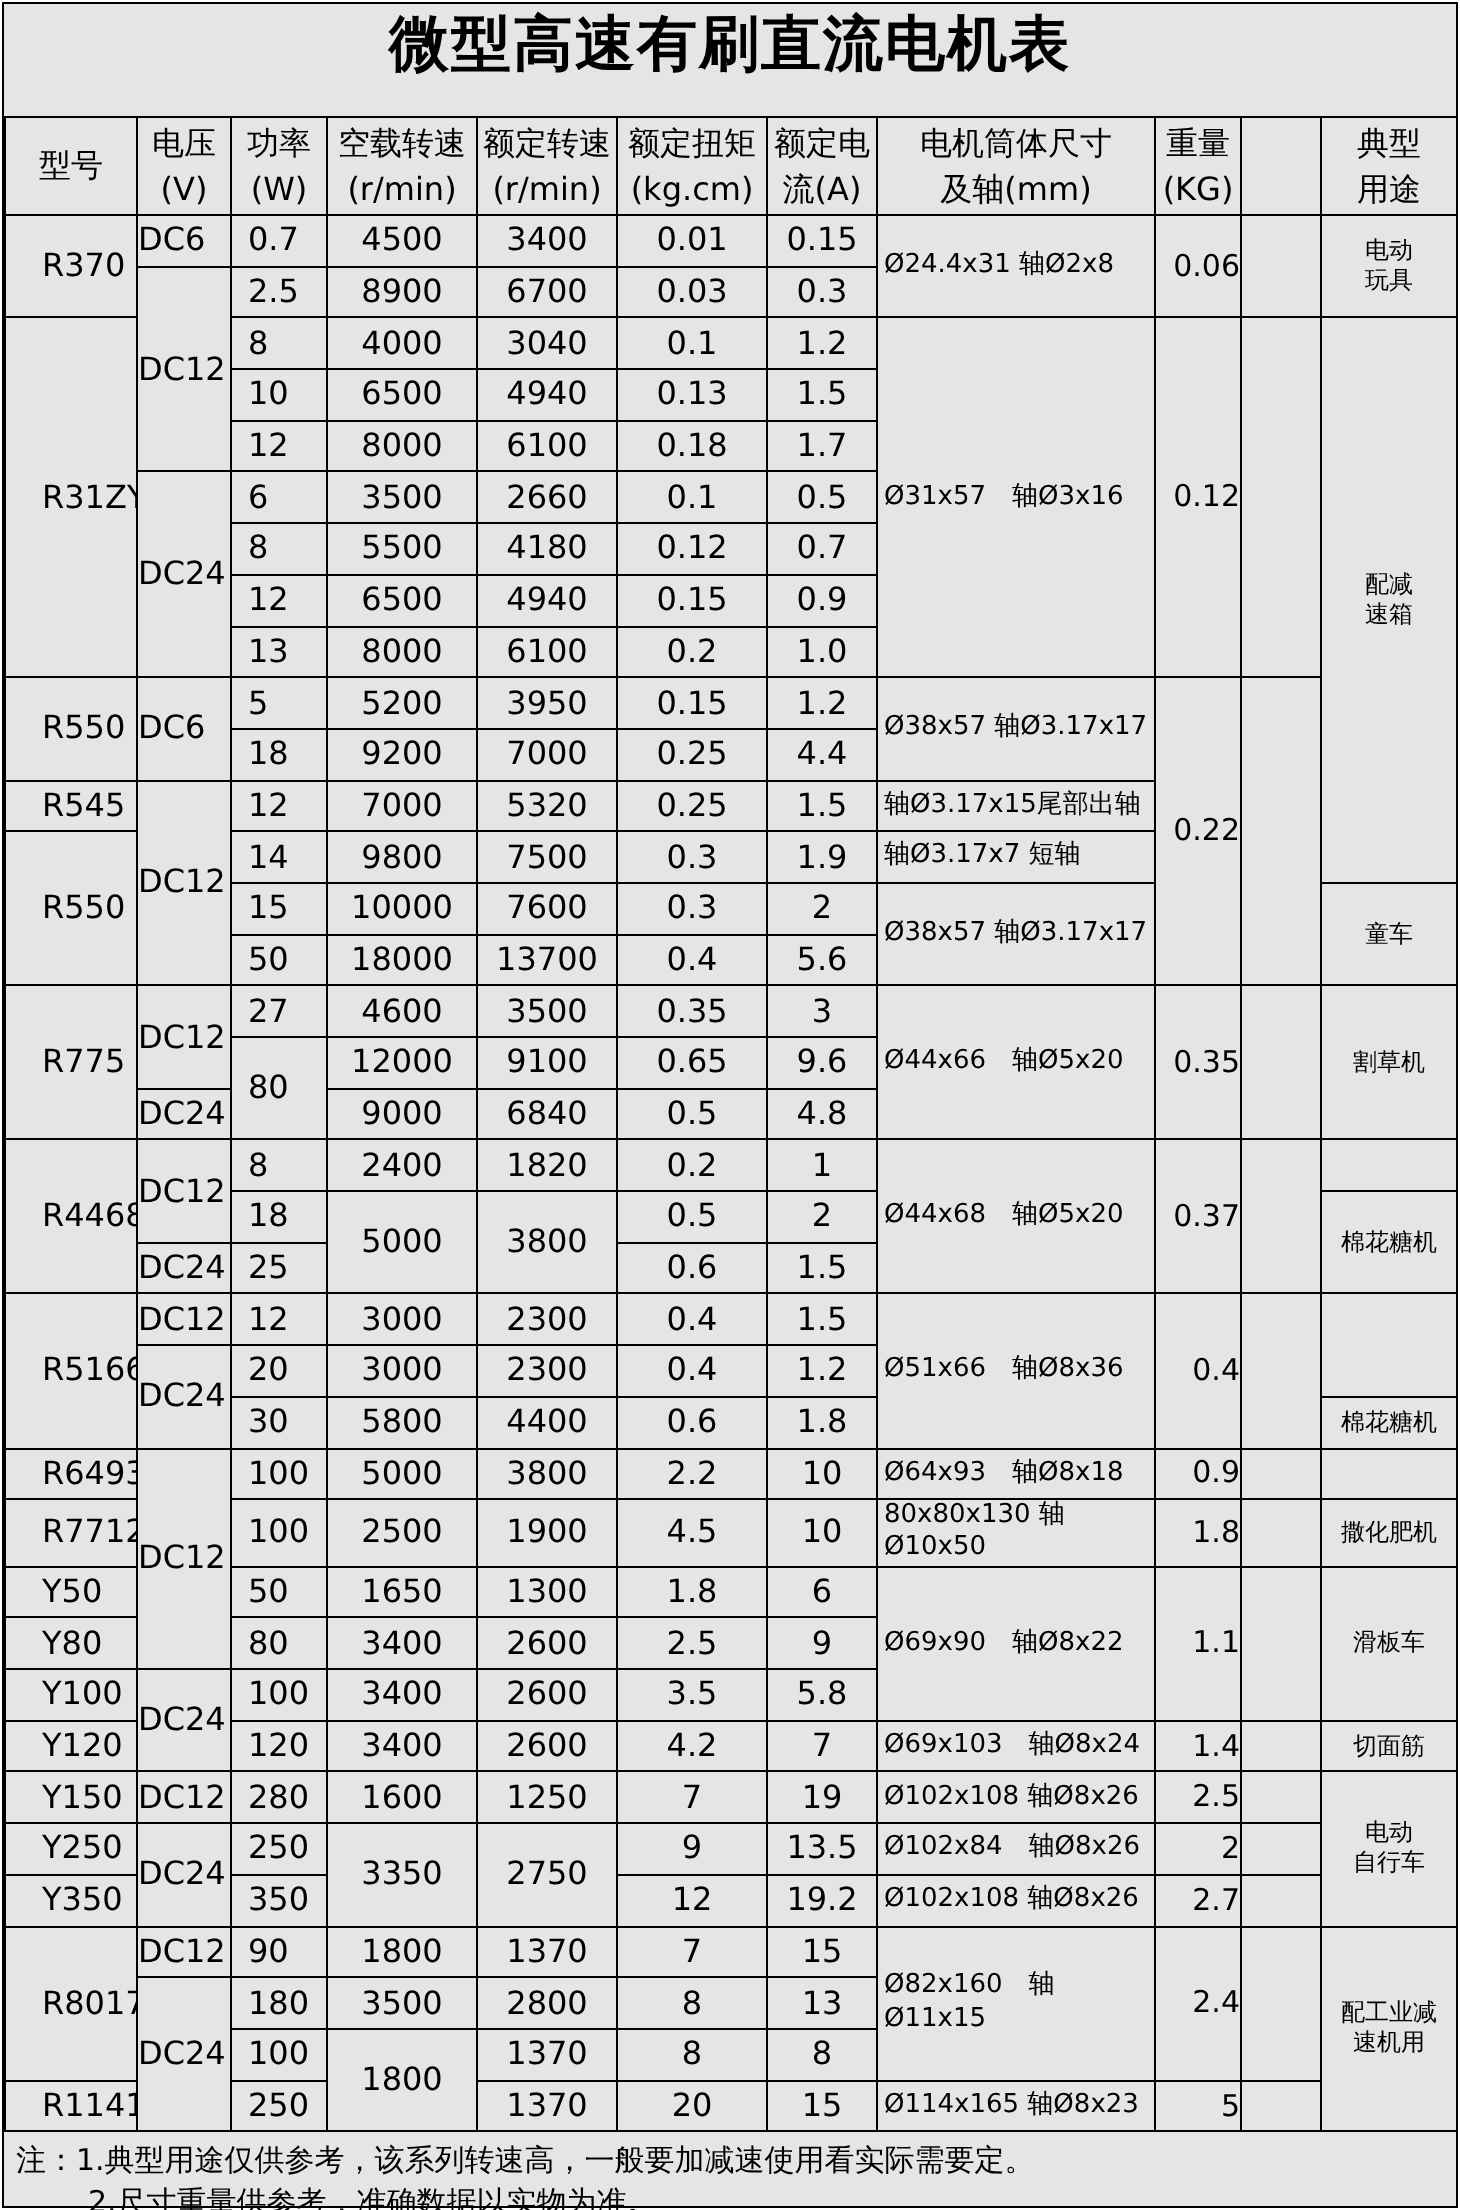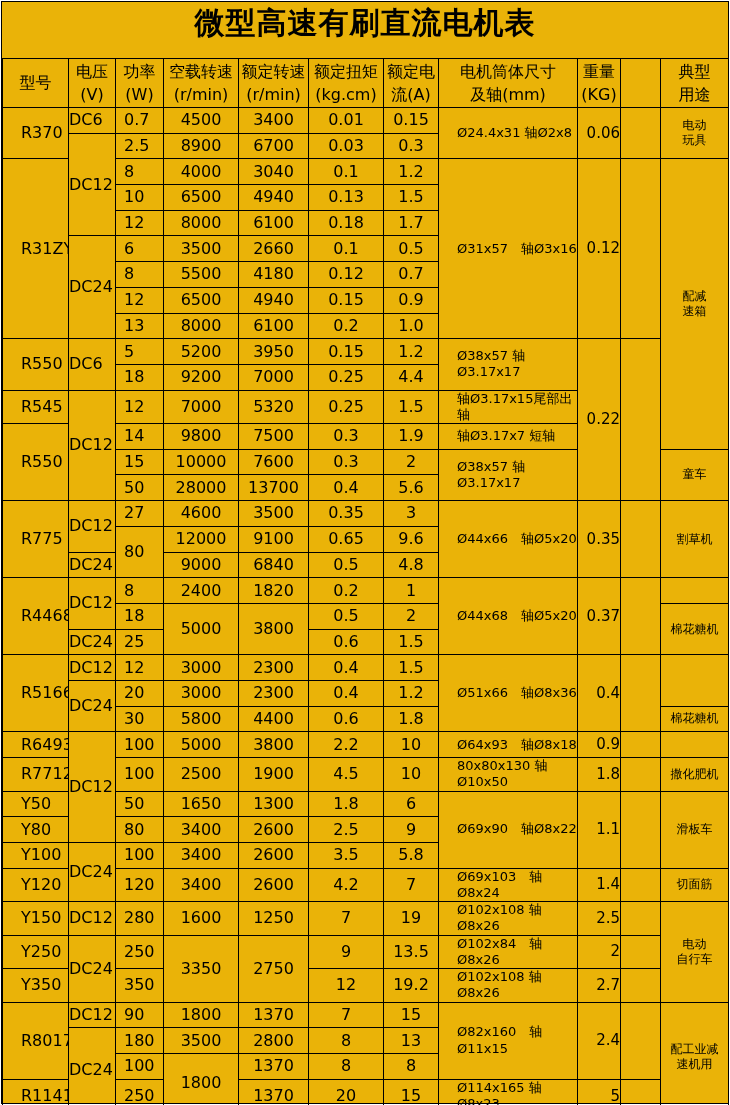--- a/index.html
+++ b/index.html
@@ -1,36 +1,36 @@
 <!DOCTYPE html>
 <html><head>
 <meta charset="utf-8">
 <style>
   html,body{margin:0;padding:0;background:#f8f8f8;}
   body{width:730px;height:1105px;overflow:hidden;position:relative;background:#fff;
        font-family:"DejaVu Sans",sans-serif;color:#000;}
   .sheet{position:absolute;top:1px;left:1px;width:728px;height:1103px;
-         box-sizing:border-box;border:1px solid #000;background:#eab308;}
+         box-sizing:border-box;border:1px solid #000;background:#e5e5e5;}
   .title-block{height:56px;position:relative;box-sizing:border-box;}
   .main-title{margin:0;text-align:center;font-size:30px;font-weight:bold;
               letter-spacing:1px;padding-top:4px;line-height:1.1;}
   .units-note{position:absolute;right:4px;bottom:1px;font-size:15px;white-space:pre;}
   table{border-collapse:collapse;table-layout:fixed;width:726px;}
   col.w0{width:66px}col.w1{width:47px}col.w2{width:48px}col.w3{width:75px}
   col.w4{width:70px}col.w5{width:75px}col.w6{width:55px}col.w7{width:139px}
   col.w8{width:43px}col.w9{width:40px}col.w10{width:68px}
   th,td{border:1px solid #000;white-space:pre-line;overflow:hidden;
         vertical-align:middle;line-height:1.25;padding:0;}
   thead th{height:48px;font-weight:normal;font-size:16px;text-align:center;line-height:1.45;}
   tbody tr{height:25.7px;}
   td.col0{text-align:left;padding-left:18px;font-size:16px;}
   td.col1{text-align:left;font-size:16px;}
   td.col2{text-align:left;padding-left:8px;font-size:16px;}
   td.col3,td.col4,td.col5,td.col6{text-align:center;font-size:16px;}
-  td.col7{text-align:left;padding-left:18px;font-size:13px;}
+  td.col7{text-align:left;padding-left:3px;font-size:13px;}
   td.col8{text-align:right;padding-left:2px;font-size:15px;}
   td.col10{text-align:center;font-size:12px;}
   .notes{padding:4px 2px 0 6px;font-size:15px;line-height:1.35;}
   .notes div{white-space:pre;}
   .note-2{padding-left:36px;}
 </style>
 </head>
 <body>
 
 <div class="sheet">
@@ -196,21 +196,21 @@
           <td class="col2">15</td>
           <td class="col3">10000</td>
           <td class="col4">7600</td>
           <td class="col5">0.3</td>
           <td class="col6">2</td>
           <td class="col7" rowspan="2">Ø38x57 轴Ø3.17x17</td>
           <td class="col10" rowspan="2">童车</td>
         </tr>
         <tr>
           <td class="col2">50</td>
-          <td class="col3">28000</td>
+          <td class="col3">18000</td>
           <td class="col4">13700</td>
           <td class="col5">0.4</td>
           <td class="col6">5.6</td>
         </tr>
         <tr>
           <td class="col0" rowspan="3">R775</td>
           <td class="col1" rowspan="2">DC12</td>
           <td class="col2">27</td>
           <td class="col3">4600</td>
           <td class="col4">3500</td>
@@ -427,15 +427,16 @@
           <td class="col4">1370</td>
           <td class="col5">20</td>
           <td class="col6">15</td>
           <td class="col7">Ø114x165 轴Ø8x23</td>
           <td class="col8">5</td>
           <td class="col9"></td>
         </tr>
       </tbody>
   </table>
   <div class="notes">
+    <div class="note-1">注：1.典型用途仅供参考，该系列转速高，一般要加减速使用看实际需要定。</div>
     <div class="note-2">2.尺寸重量供参考，准确数据以实物为准。</div>
   </div>
 </div>
 
 </body></html>

